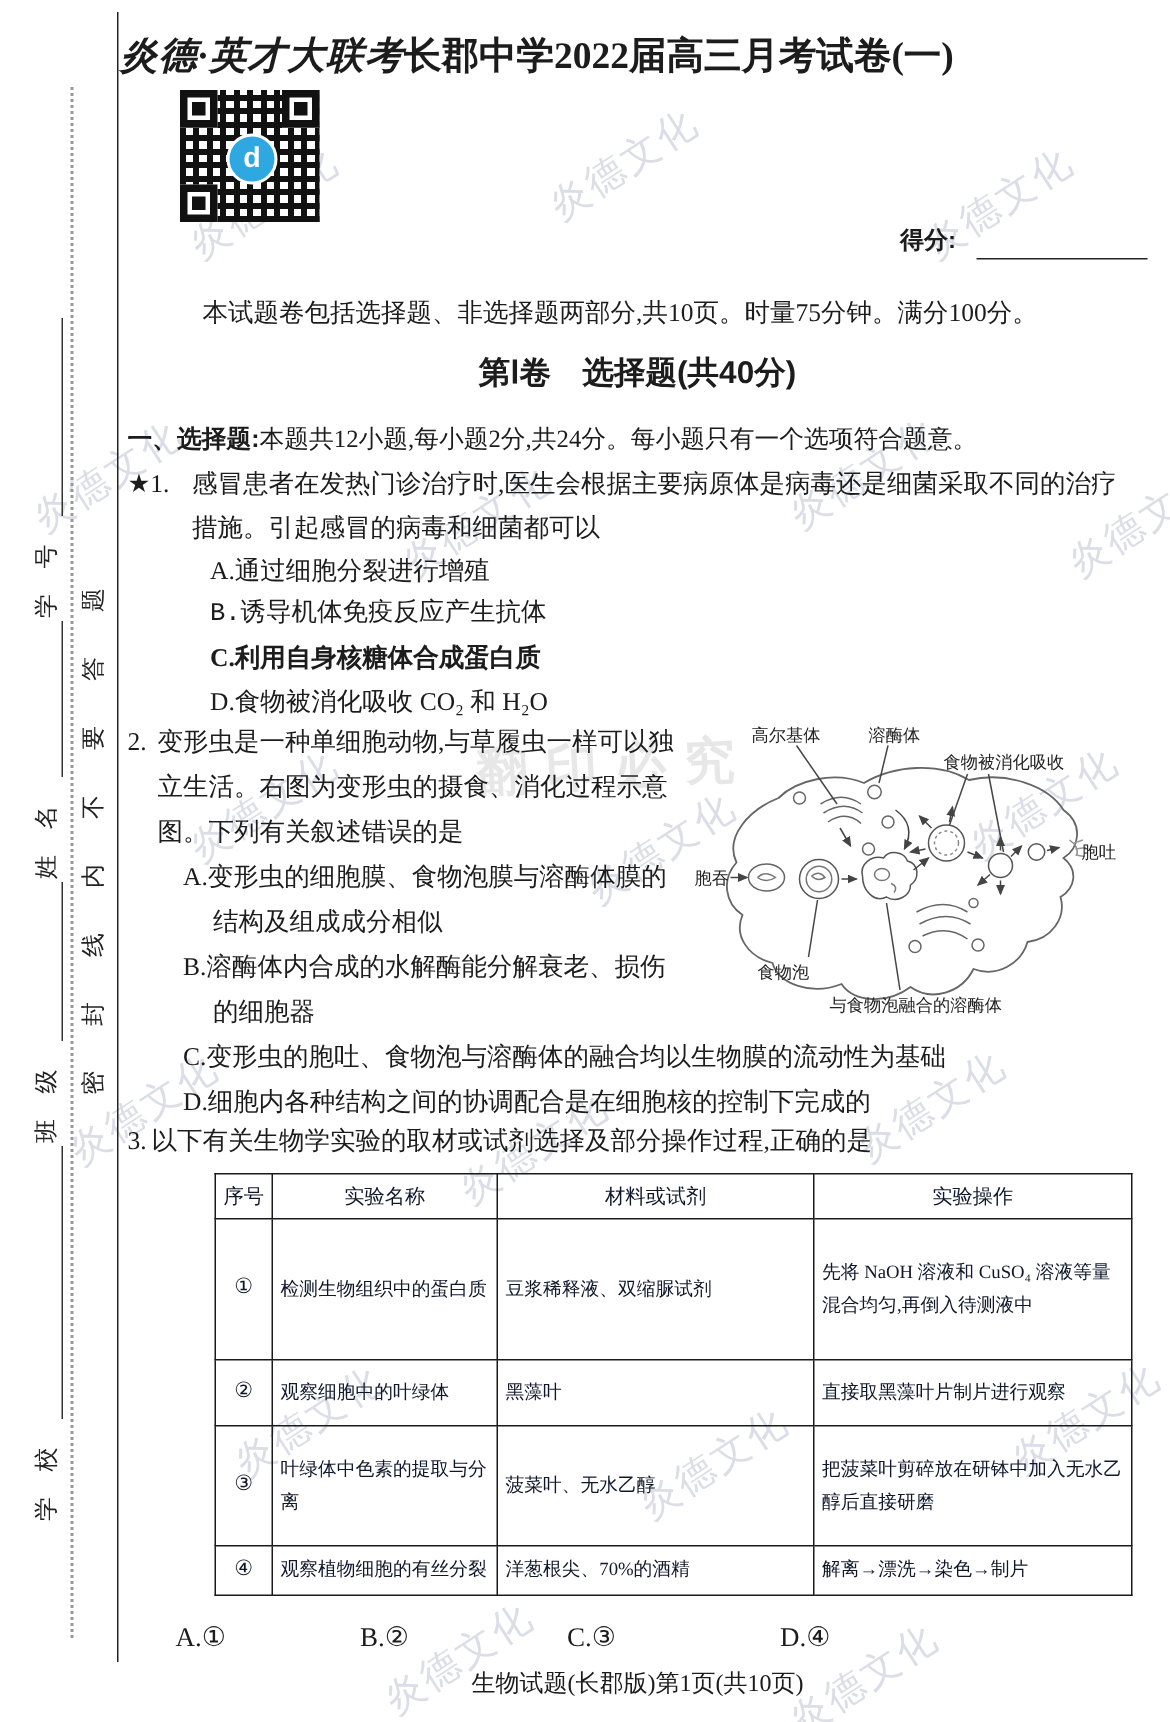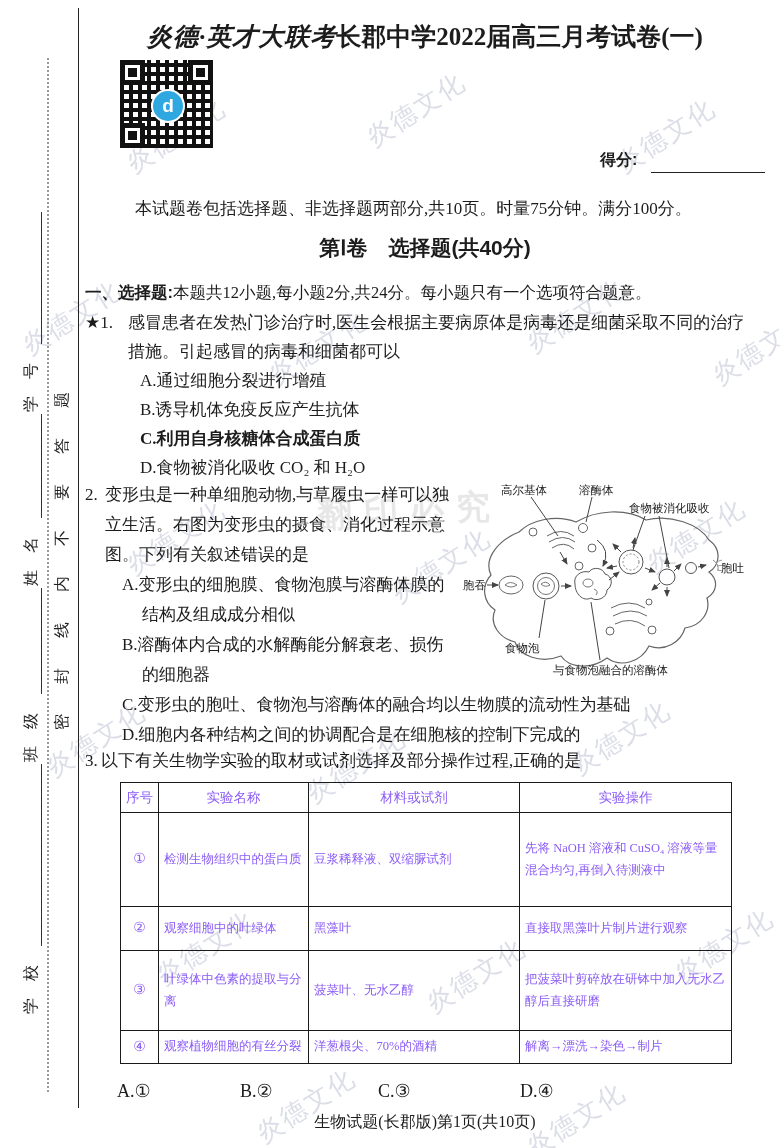--- a/index.html
+++ b/index.html
@@ -16,21 +16,21 @@
   .dotted-line{position:absolute;left:47px;top:58px;width:0;height:1034px;border-left:2px dotted #9a9a9a;}
   .v-fields{position:absolute;left:16px;top:1016px;width:906px;height:26px;
       transform:rotate(-90deg);transform-origin:0 0;display:flex;align-items:flex-end;
       font-size:16px;color:#222;}
   .f-label{letter-spacing:17px;white-space:nowrap;padding:0 2px;}
   .f-line{display:inline-block;border-bottom:1.3px solid #333;height:14px;}
   .v-seal{position:absolute;left:52px;top:730px;width:376px;height:24px;
       transform:rotate(-90deg);transform-origin:0 0;font-size:16px;color:#222;
       letter-spacing:30px;white-space:nowrap;}
   
-  .h-title{position:absolute;left:80px;right:10px;top:20px;text-align:center;
+  .h-title{position:absolute;left:80px;right:10px;top:20px;text-align:left;
       font-size:25px;font-weight:bold;white-space:nowrap;}
   .h-title .pre{font-style:italic;font-weight:900;letter-spacing:1px;}
   .qr{position:absolute;left:120px;top:60px;width:93px;height:88px;
       background-image:repeating-linear-gradient(0deg,#111 0 4px,transparent 4px 9px),
                        repeating-linear-gradient(90deg,#111 0 4px,#fff 4px 9px);}
   .finder{position:absolute;width:15px;height:15px;background:#fff;border:5px solid #111;}
   .finder::after{content:"";position:absolute;left:3px;top:3px;width:9px;height:9px;background:#111;}
   .qr-logo{position:absolute;left:31px;top:29px;width:30px;height:30px;border-radius:50%;
       background:#2fa8e1;border:2px solid #fff;color:#fff;font-family:"Liberation Sans",sans-serif;
       font-weight:bold;font-size:19px;line-height:29px;text-align:center;}
@@ -46,22 +46,22 @@
   .directions{position:absolute;left:85px;top:282px;width:680px;font-size:16.5px;white-space:nowrap;}
   .directions b{font-family:"Liberation Sans",sans-serif;}
   
   .q{position:absolute;font-size:17px;line-height:29px;}
   .qnum{position:absolute;left:0;top:0;}
   .qbody{position:relative;}
   .opt{padding-left:37px;text-indent:-20px;}
   .qdiagram{float:right;width:284px;height:200px;margin:0 0 6px 8px;}
   .q2 .qbody,.q2{line-height:30px;}
   
-  table.exp{position:absolute;left:120px;top:782px;width:611px;border-collapse:collapse;
-      table-layout:fixed;font-size:12.5px;color:#8b5cf6;}
+  table.exp{position:absolute;left:143px;top:782px;width:611px;border-collapse:collapse;
+      table-layout:fixed;font-size:12.5px;color:#0f172a;}
   table.exp td,table.exp th{border:1.5px solid #1a1a1a;padding:2px 5px;vertical-align:middle;
       font-weight:normal;line-height:1.75;}
   table.exp th{text-align:center;font-size:13.5px;}
   td.cnum{text-align:center;font-size:14px;}
   
   .abc{position:absolute;top:1080px;font-size:18px;}
   .footer{position:absolute;left:80px;right:10px;top:1112px;text-align:center;font-size:16px;}
   svg text{font-family:"Liberation Serif",serif;font-size:11.5px;fill:#222;}
 </style>
 </head>
@@ -124,21 +124,21 @@
   <div class="sec-title">第Ⅰ卷　选择题(共40分)</div>
   <div class="directions">
     <b>一、选择题:</b><span>本题共12小题,每小题2分,共24分。每小题只有一个选项符合题意。</span>
   </div>
 
   <div class="q" style="left:85px;top:308px;width:660px;">
     <span class="qnum">★1.</span>
     <div class="qbody" style="margin-left:43px;">
       <span>感冒患者在发热门诊治疗时,医生会根据主要病原体是病毒还是细菌采取不同的治疗措施。引起感冒的病毒和细菌都可以</span>
       <div class="opt" style="padding-left:12px;text-indent:0;">A.通过细胞分裂进行增殖</div>
-      <div class="opt" style="padding-left:12px;text-indent:0;">B.诱导机体免疫反应产生抗体</div>
+      <div class="opt" style="padding-left:12px;text-indent:0;font-family:Liberation Mono, monospace;">B.诱导机体免疫反应产生抗体</div>
       <div class="opt" style="padding-left:12px;text-indent:0;font-weight:bold;">C.利用自身核糖体合成蛋白质</div>
       <div class="opt" style="padding-left:12px;text-indent:0;">D.食物被消化吸收 CO₂ 和 H₂O</div>
     </div>
   </div>
 
   <div class="q q2" style="left:85px;top:480px;width:660px;">
     <span class="qnum">2.</span>
     <div class="qbody" style="margin-left:20px;">
       <div class="qdiagram">
         <svg viewBox="0 0 284 200" width="284" height="200" xmlns="http://www.w3.org/2000/svg">

